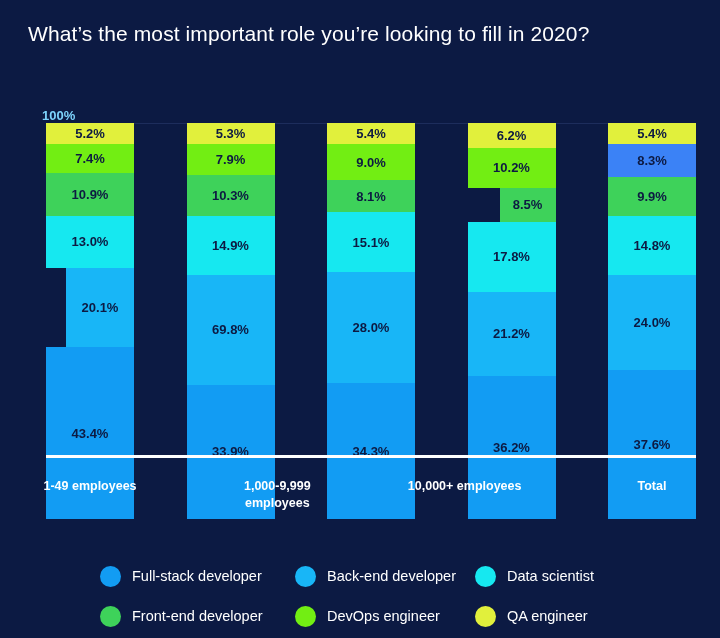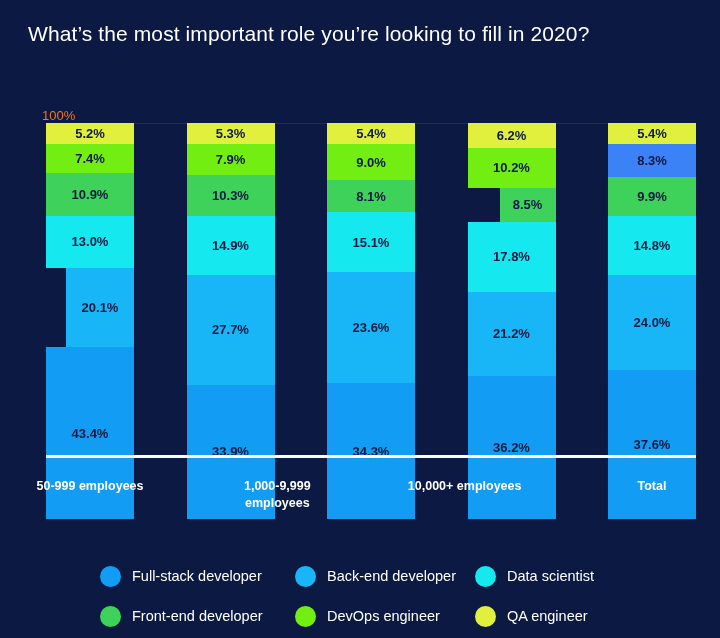--- a/index.html
+++ b/index.html
@@ -49,23 +49,23 @@
   .axis-line {
     position: absolute;
     left: 46px;
     top: 455px;
     width: 650px;
     height: 3px;
     background: #ffffff;
   }
   .axis-label {
     position: absolute;
-    color: #f97316;
+    color: #7dd3fc;
     font-size: 13px;
-    font-weight: normal;
+    font-weight: bold;
   }
   .axis-label.top {
     left: 42px;
     top: 108px;
   }
   .axis-label.bottom {
     left: 48px;
     top: 442px;
   }
   
@@ -187,41 +187,41 @@
           <div class="seg" title="DevOps engineer" style="background: rgb(114, 238, 19); flex-grow: 7.9; flex-basis: 0px;">
             <span>7.9%</span>
           </div>
           <div class="seg" title="Front-end developer" style="background: rgb(62, 210, 90); flex-grow: 10.3; flex-basis: 0px;">
             <span>10.3%</span>
           </div>
           <div class="seg" title="Data scientist" style="background: rgb(22, 232, 240); flex-grow: 14.9; flex-basis: 0px;">
             <span>14.9%</span>
           </div>
           <div class="seg" title="Back-end developer" style="background: rgb(24, 182, 247); flex-grow: 27.7; flex-basis: 0px;">
-            <span>27.7%</span>
+            <span>69.8%</span>
           </div>
           <div class="seg" title="Full-stack developer" style="background: rgb(18, 156, 243); flex-grow: 33.9; flex-basis: 0px;">
             <span>33.9%</span>
           </div>
         </div>
         <div class="bar-col">
           <div class="seg" title="QA engineer" style="background: rgb(225, 240, 60); flex-grow: 5.4; flex-basis: 0px;">
             <span>5.4%</span>
           </div>
           <div class="seg" title="DevOps engineer" style="background: rgb(114, 238, 19); flex-grow: 9; flex-basis: 0px;">
             <span>9.0%</span>
           </div>
           <div class="seg" title="Front-end developer" style="background: rgb(62, 210, 90); flex-grow: 8.1; flex-basis: 0px;">
             <span>8.1%</span>
           </div>
           <div class="seg" title="Data scientist" style="background: rgb(22, 232, 240); flex-grow: 15.1; flex-basis: 0px;">
             <span>15.1%</span>
           </div>
           <div class="seg" title="Back-end developer" style="background: rgb(24, 182, 247); flex-grow: 28; flex-basis: 0px;">
-            <span>23.6%</span>
+            <span>28.0%</span>
           </div>
           <div class="seg" title="Full-stack developer" style="background: rgb(18, 156, 243); flex-grow: 34.3; flex-basis: 0px;">
             <span>34.3%</span>
           </div>
         </div>
         <div class="bar-col">
           <div class="seg" title="QA engineer" style="background: rgb(225, 240, 60); flex-grow: 6.2; flex-basis: 0px;">
             <span>6.2%</span>
           </div>
           <div class="seg" title="DevOps engineer" style="background: rgb(114, 238, 19); flex-grow: 10.2; flex-basis: 0px;">
@@ -259,21 +259,21 @@
           <div class="seg" title="Full-stack developer" style="background: rgb(18, 156, 243); flex-grow: 37.6; flex-basis: 0px;">
             <span>37.6%</span>
           </div>
         </div>
       </div>
   </div>
 
   <div class="axis-line"></div>
 
   <div class="cat-labels" id="cat-labels">
-      <div class="cat-label">50-999 employees</div>
+      <div class="cat-label">1-49 employees</div>
       <div class="cat-label">1,000-9,999 employees</div>
       <div class="cat-label">10,000+ employees</div>
       <div class="cat-label">Total</div>
     </div>
 
   <div class="legend" id="legend">
       <div class="legend-row">
         <div class="legend-item i0">
           <span class="legend-dot" style="background: rgb(18, 156, 243);"></span>
           <span class="legend-text">Full-stack developer</span>

